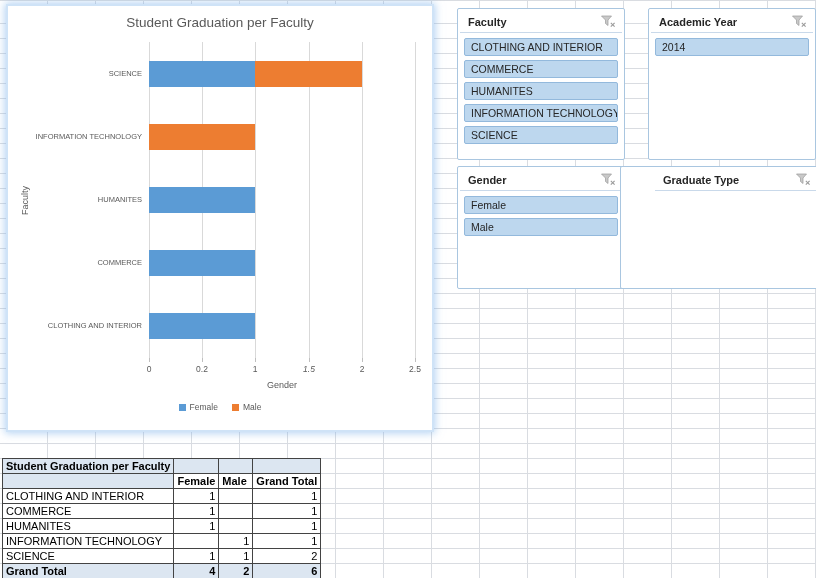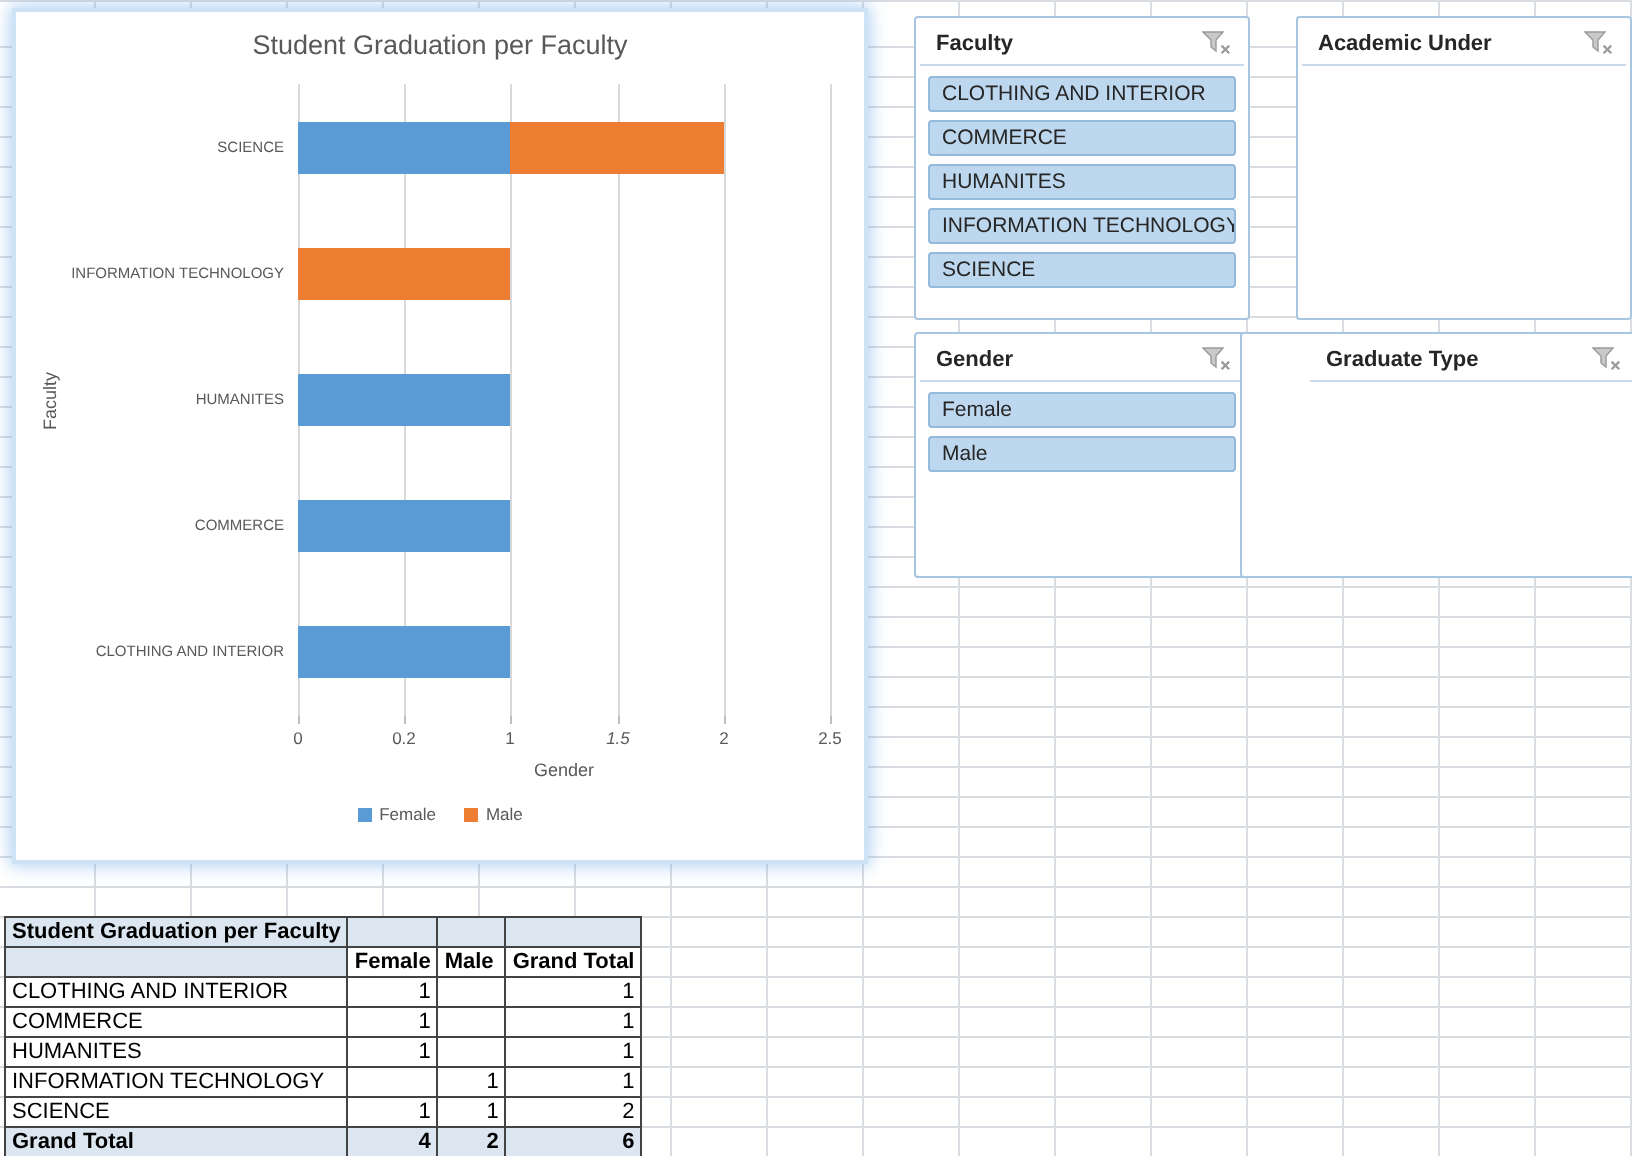--- a/index.html
+++ b/index.html
@@ -132,30 +132,31 @@
       <div class="slicer-item">CLOTHING AND INTERIOR</div>
       <div class="slicer-item">COMMERCE</div>
       <div class="slicer-item">HUMANITES</div>
       <div class="slicer-item">INFORMATION TECHNOLOGY</div>
       <div class="slicer-item">SCIENCE</div>
     </div>
 </div>
 
 <div class="slicer" id="slicer-year">
   <div class="slicer-header">
-    <span class="slicer-title">Academic Under</span>
+    <span class="slicer-title">Academic Year</span>
     <span class="clear-filter">
       <svg width="15" height="13" viewBox="0 0 15 13">
           <path d="M0.5 1 H10.5 L7 5 V10.5 L4.5 8.5 V5 Z" fill="#c9c9c9" stroke="#9a9a9a" stroke-width="0.7"></path>
           <line x1="9.8" y1="7.8" x2="13.6" y2="11.6" stroke="#9a9a9a" stroke-width="1.1"></line>
           <line x1="13.6" y1="7.8" x2="9.8" y2="11.6" stroke="#9a9a9a" stroke-width="1.1"></line>
         </svg>
     </span>
   </div>
   <div class="slicer-items">
+      <div class="slicer-item">2014</div>
     </div>
 </div>
 
 <div class="slicer" id="slicer-gender">
   <div class="slicer-header">
     <span class="slicer-title">Gender</span>
     <span class="clear-filter">
       <svg width="15" height="13" viewBox="0 0 15 13">
           <path d="M0.5 1 H10.5 L7 5 V10.5 L4.5 8.5 V5 Z" fill="#c9c9c9" stroke="#9a9a9a" stroke-width="0.7"></path>
           <line x1="9.8" y1="7.8" x2="13.6" y2="11.6" stroke="#9a9a9a" stroke-width="1.1"></line>

